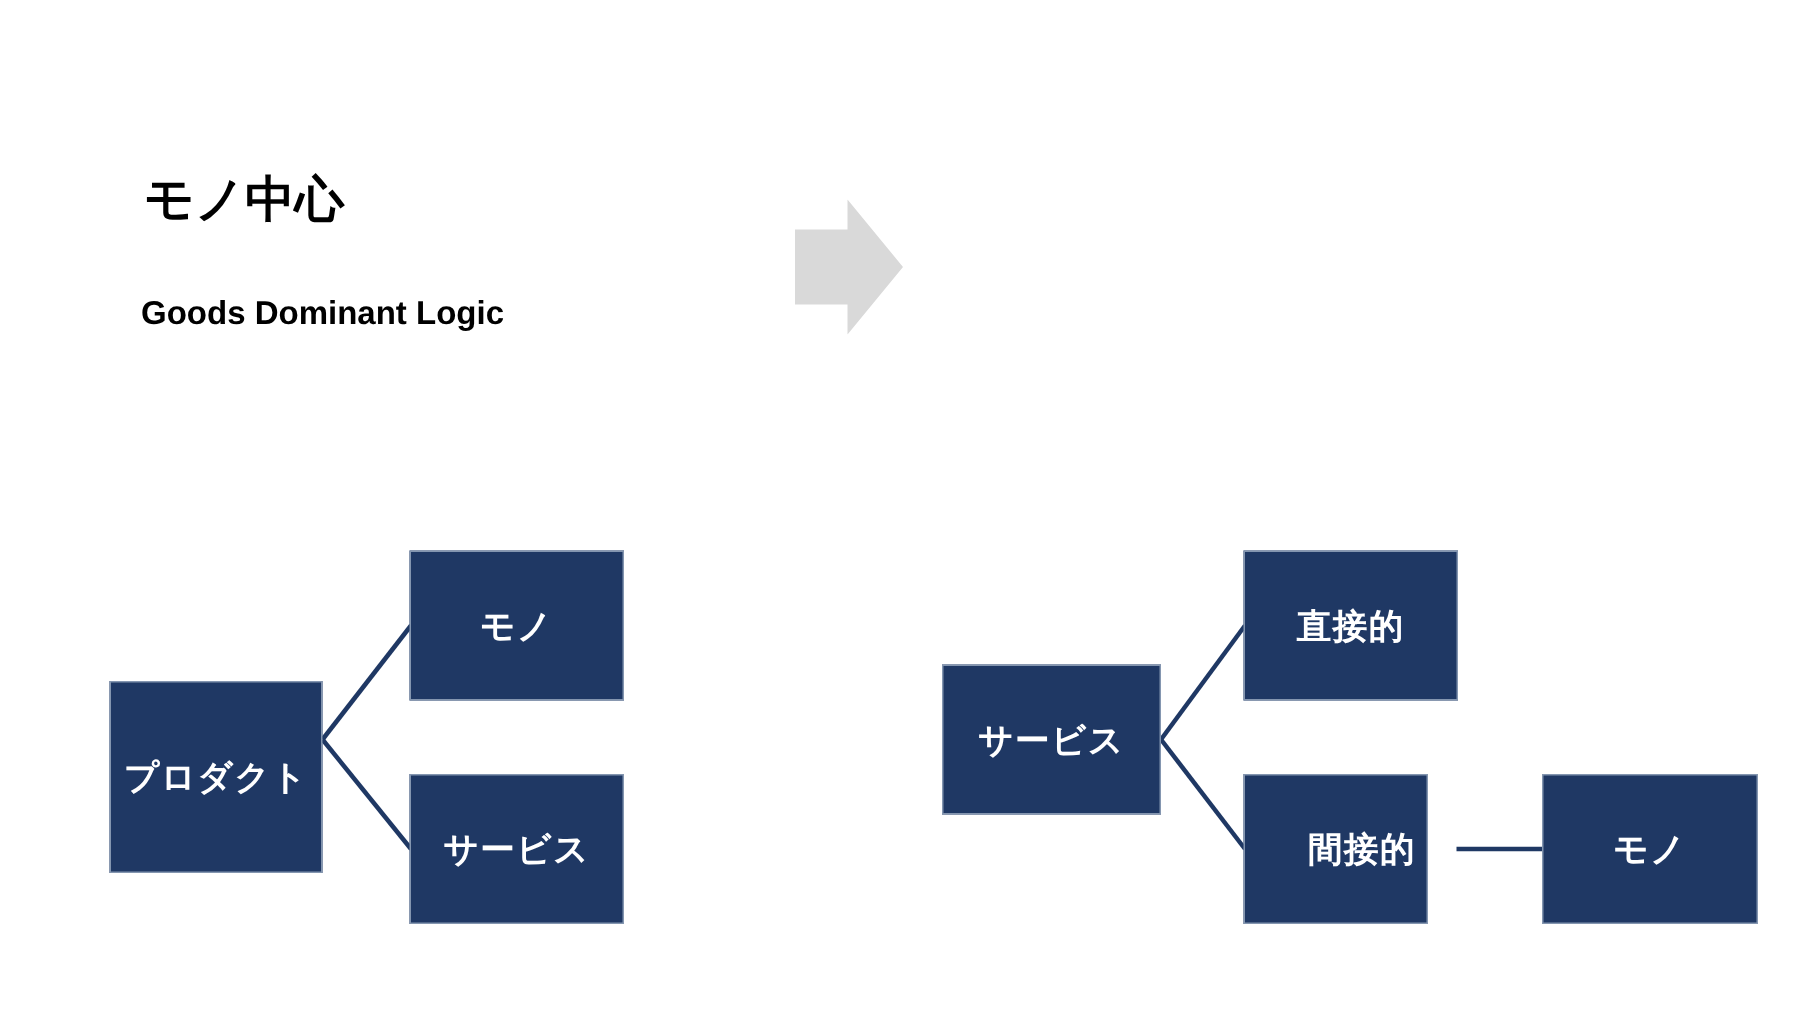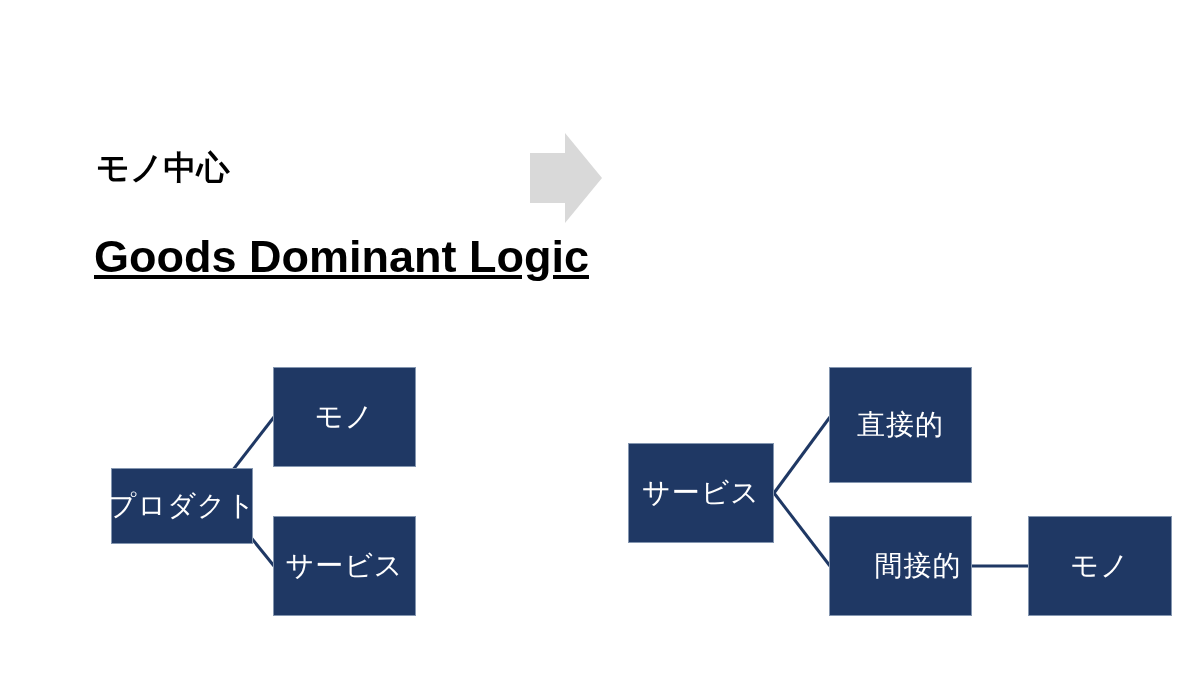--- a/index.html
+++ b/index.html
@@ -22,24 +22,23 @@
     height: 673px;
     background: var(--background);
     overflow: hidden;
   }
   .title {
     position: absolute;
     color: var(--title-text);
     font-weight: 700;
     white-space: nowrap;
     line-height: 1.15;
-    margin-top: 35px;
   }
   .title.jp { font-size: 33px; }
-  .title.en { font-size: 45px; letter-spacing: 0px; text-decoration: underline; }
+  .title.en { font-size: 22px; letter-spacing: 0px; }
   .left-title-jp  { left: 96px;  top: 114px; }
   .left-title-en  { left: 94px;  top: 196px; }
   .right-title-jp { left: 659px; top: 114px; }
   .right-title-en { left: 659px; top: 196px; }
 
   .transform-arrow {
     position: absolute;
     left: 530px;
     top: 133px;
     width: 73px;
@@ -60,33 +59,33 @@
   }
 
   .node {
     position: absolute;
     background: var(--node-fill);
     border: 1.5px solid var(--node-border);
     color: var(--node-text);
     display: flex;
     align-items: center;
     justify-content: center;
-    font-size: 28px;
-    font-weight: 400;
+    font-size: 23px;
+    font-weight: 700;
     letter-spacing: 1px;
     white-space: nowrap;
   }
   
-  .n-product        { left: 73px;   top: 468px; width: 142px; height: 76px; margin-left: 38px; }
+  .n-product        { left: 73px;   top: 454px; width: 142px; height: 128px; }
   .n-mono-left      { left: 273px;  top: 367px; width: 143px; height: 100px; }
   .n-service-left   { left: 273px;  top: 516px; width: 143px; height: 100px; }
   
   .n-service-right  { left: 628px;  top: 443px; width: 146px; height: 100px; }
-  .n-direct         { left: 829px;  top: 367px; width: 143px; height: 116px; }
-  .n-indirect       { left: 829px;  top: 516px; width: 143px; height: 100px; padding-left: 35px; }
+  .n-direct         { left: 829px;  top: 367px; width: 143px; height: 100px; }
+  .n-indirect       { left: 829px;  top: 516px; width: 123px; height: 100px; padding-left: 35px; }
   .n-mono-right     { left: 1028px; top: 516px; width: 144px; height: 100px; }
 </style>
 </head>
 <body>
 
 <div class="stage">
 
   <div class="title jp left-title-jp">モノ中心</div>
   <div class="title en left-title-en">Goods Dominant Logic</div>
 

